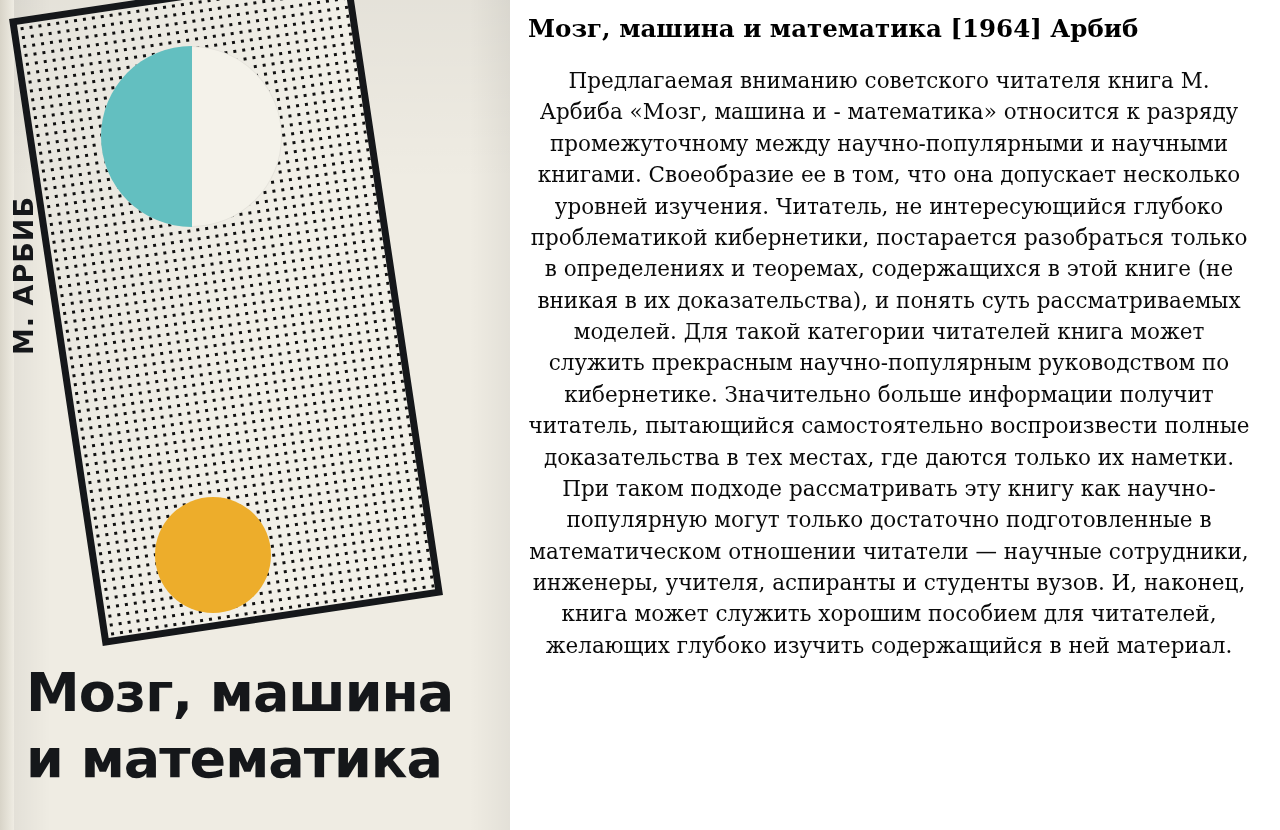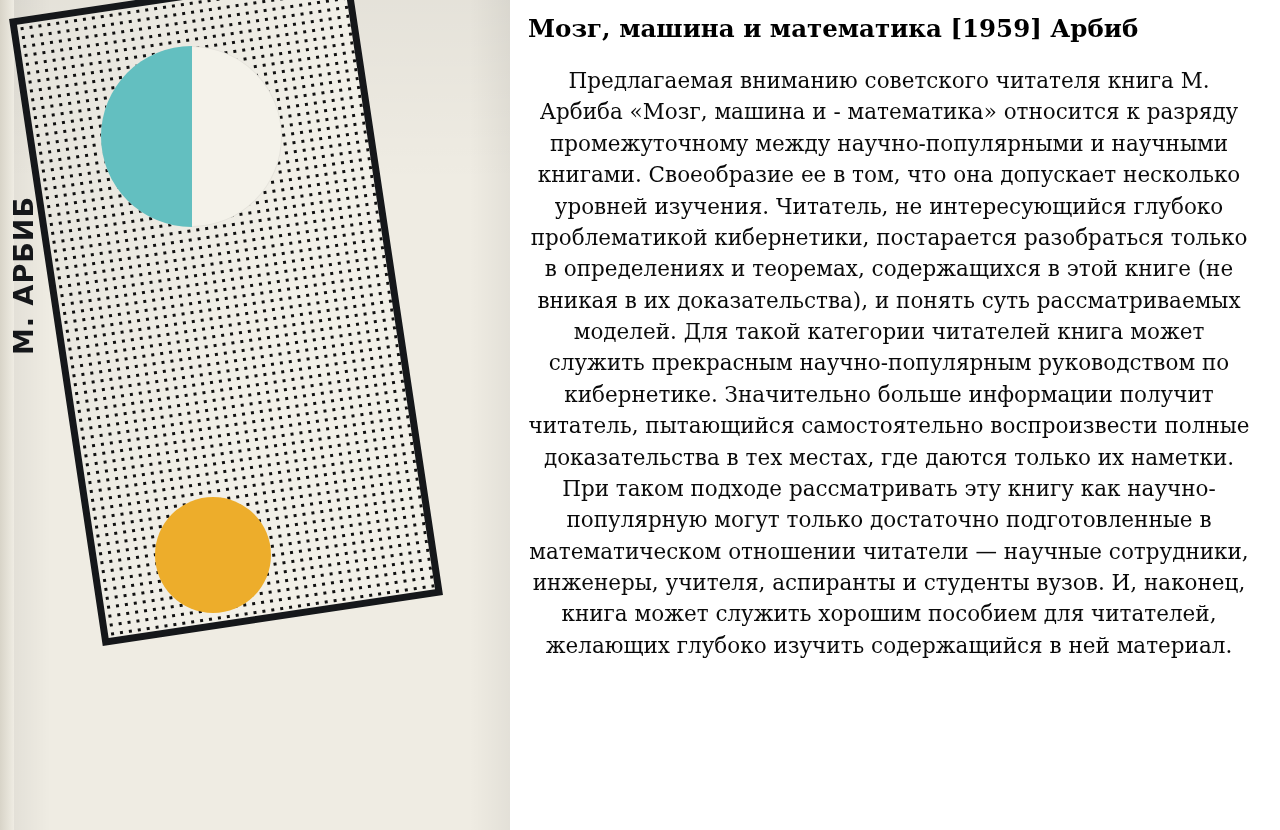--- a/index.html
+++ b/index.html
@@ -178,20 +178,24 @@
     </div>
 
     <div class="circle-teal">
       <div class="half"></div>
     </div>
 
     <div class="circle-orange"></div>
 
     <div class="author">М. АРБИБ</div>
 
+    <div class="title-block">
+      <div class="title-line">Мозг, машина</div>
+      <div class="title-line second">и математика</div>
+    </div>
   </div>
 
   <div class="panel">
-    <h1 class="doc-title">Мозг, машина и математика [1959] Арбиб</h1>
+    <h1 class="doc-title">Мозг, машина и математика [1964] Арбиб</h1>
     <p class="doc-body">Предлагаемая вниманию советского читателя книга М. Арбиба «Мозг, машина и - математика» относится к разряду промежуточному между научно-популярными и научными книгами. Своеобразие ее в том, что она допускает несколько уровней изучения. Читатель, не интересующийся глубоко проблематикой кибернетики, постарается разобраться только в определениях и теоремах, содержащихся в этой книге (не вникая в их доказательства), и понять суть рассматриваемых моделей. Для такой категории читателей книга может служить прекрасным научно-популярным руководством по кибернетике. Значительно больше информации получит читатель, пытающийся самостоятельно воспроизвести полные доказательства в тех местах, где даются только их наметки. При таком подходе рассматривать эту книгу как научно-популярную могут только достаточно подготовленные в математическом отношении читатели — научные сотрудники, инженеры, учителя, аспиранты и студенты вузов. И, наконец, книга может служить хорошим пособием для читателей, желающих глубоко изучить содержащийся в ней материал.</p>
   </div>
 
 </div>
 
 </body></html>

